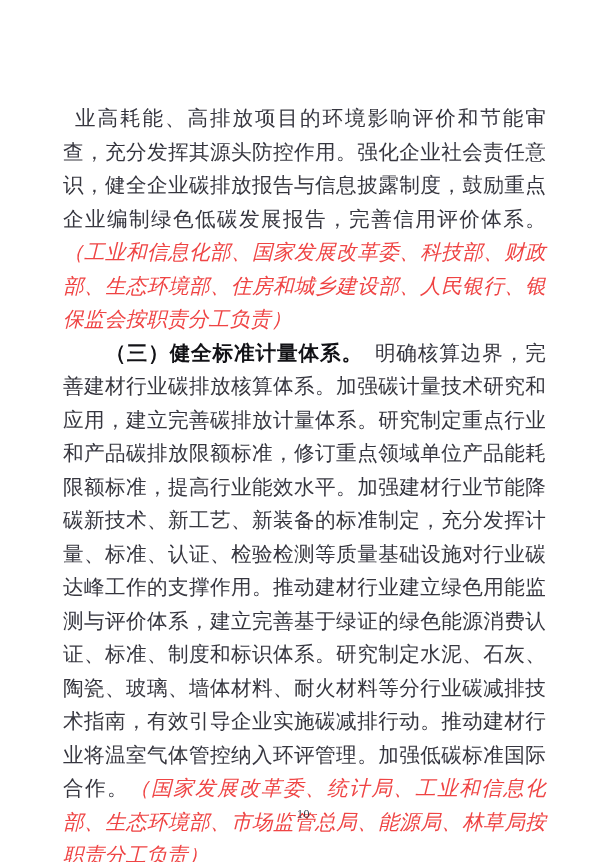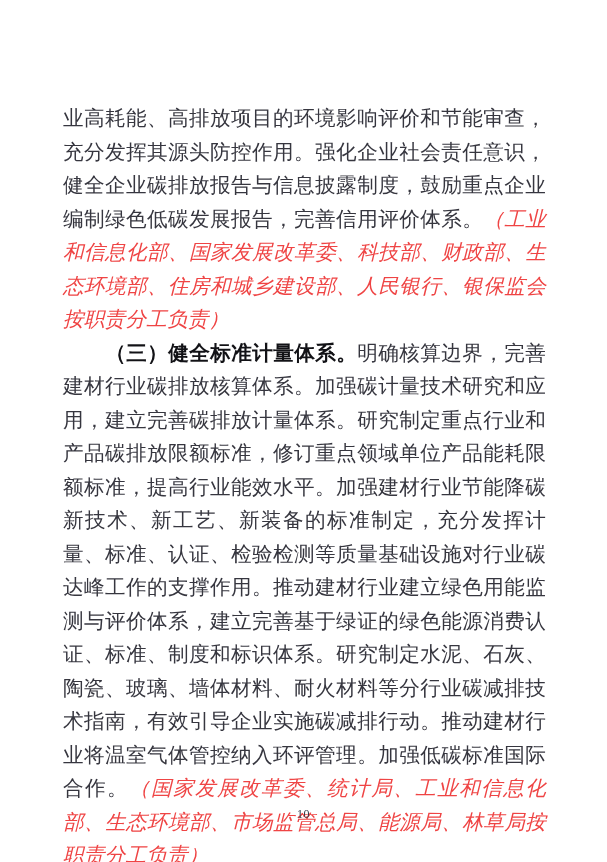--- a/index.html
+++ b/index.html
@@ -29,20 +29,21 @@
   }
   .para {
     margin: 0;
     padding: 0;
   }
   .para.indent {
     text-indent: 2.05em;
   }
   .seg-body {
     color: #36363f;
+    margin-left: 12px;
   }
   .seg-heading {
     font-weight: 700;
     color: #121216;
   }
   .seg-annotation {
     color: #ef4444;
     font-style: italic;
   }
   .page-footer {

